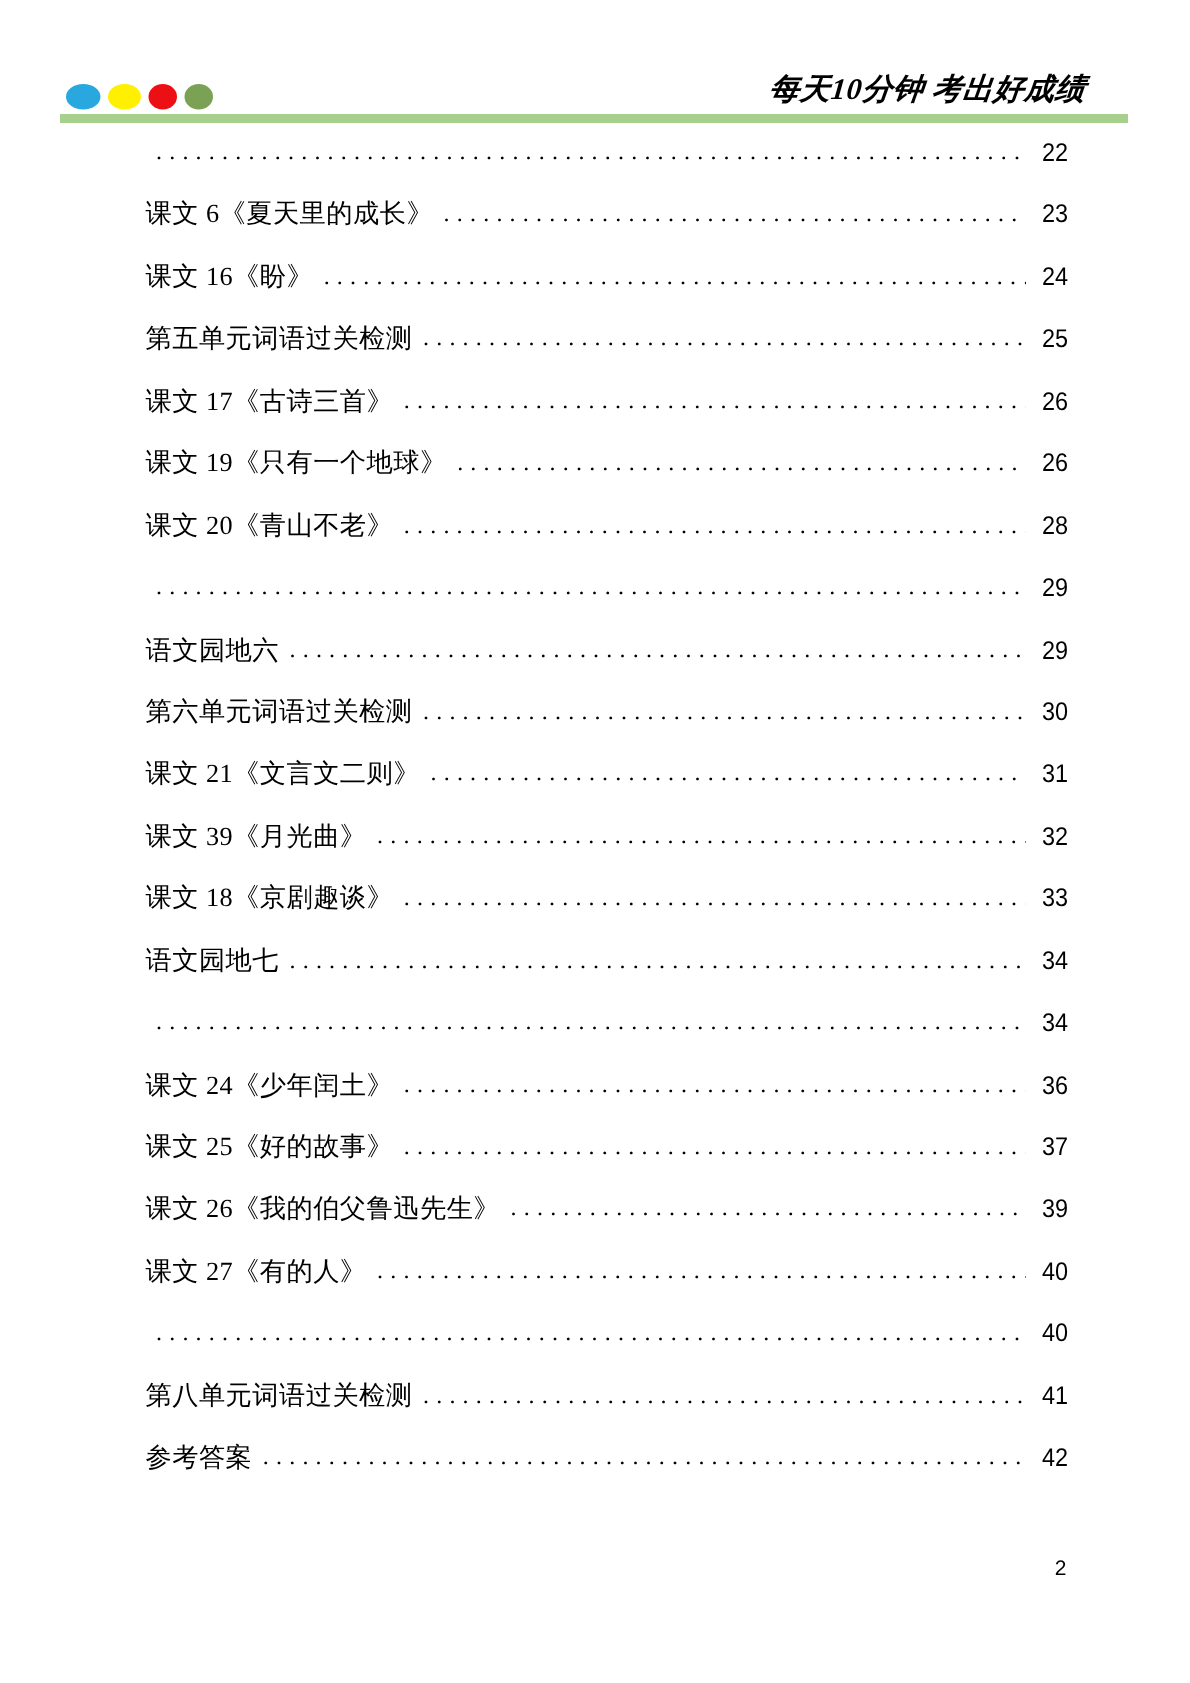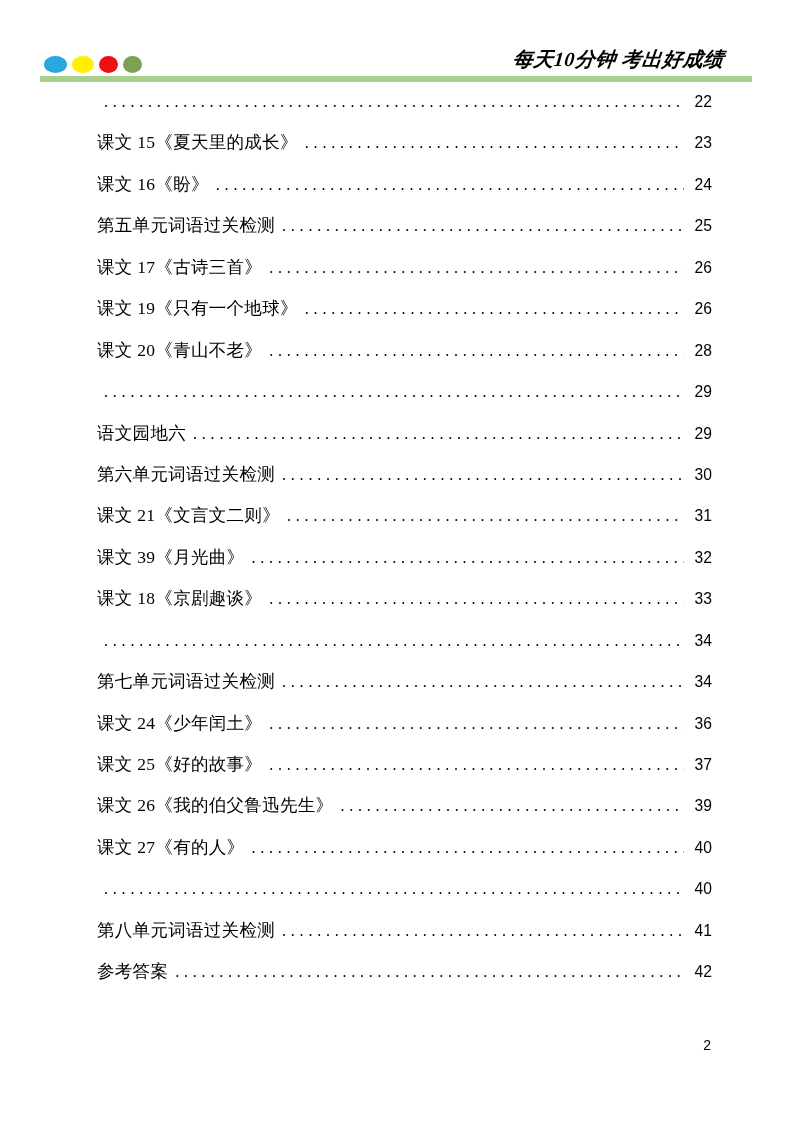--- a/index.html
+++ b/index.html
@@ -82,21 +82,21 @@
 
   <div class="green-line" style="background: rgb(168, 208, 141);"></div>
 
   <div class="toc">
   <div class="toc-row">
     <span class="dot-leader">..........................................................................................</span>
     <span class="toc-page">22</span>
   </div>
 
   <div class="toc-row">
-    <span class="toc-label">课文 15《夏天里的成长》</span>
+    <span class="toc-label">课文 6《夏天里的成长》</span>
     <span class="dot-leader">..........................................................................................</span>
     <span class="toc-page">23</span>
   </div>
 
   <div class="toc-row">
     <span class="toc-label">课文 16《盼》</span>
     <span class="dot-leader">..........................................................................................</span>
     <span class="toc-page">24</span>
   </div>
 
@@ -153,26 +153,26 @@
     <span class="toc-page">32</span>
   </div>
 
   <div class="toc-row">
     <span class="toc-label">课文 18《京剧趣谈》</span>
     <span class="dot-leader">..........................................................................................</span>
     <span class="toc-page">33</span>
   </div>
 
   <div class="toc-row">
+    <span class="toc-label">语文园地七</span>
     <span class="dot-leader">..........................................................................................</span>
     <span class="toc-page">34</span>
   </div>
 
   <div class="toc-row">
-    <span class="toc-label">第七单元词语过关检测</span>
     <span class="dot-leader">..........................................................................................</span>
     <span class="toc-page">34</span>
   </div>
 
   <div class="toc-row">
     <span class="toc-label">课文 24《少年闰土》</span>
     <span class="dot-leader">..........................................................................................</span>
     <span class="toc-page">36</span>
   </div>
 

